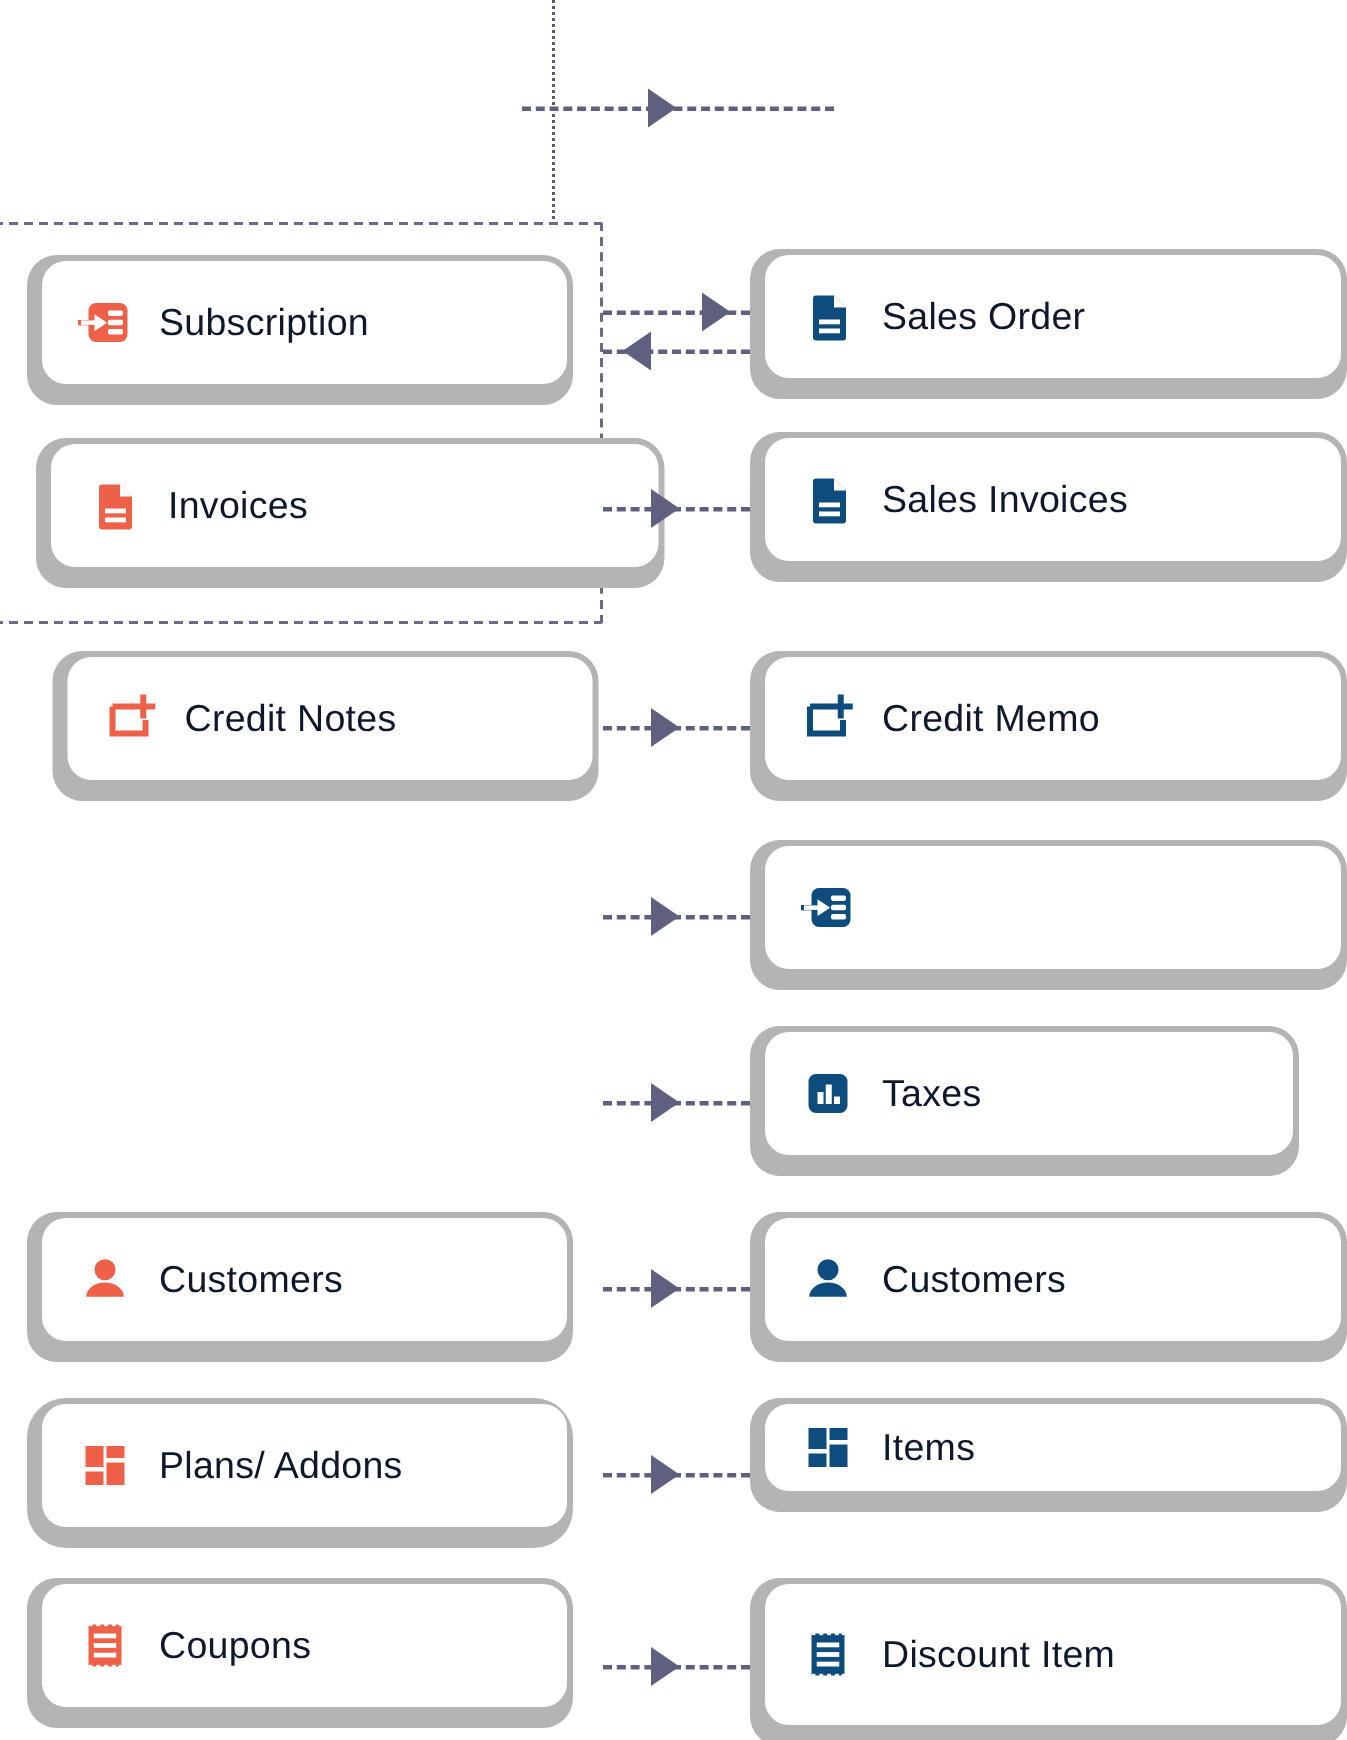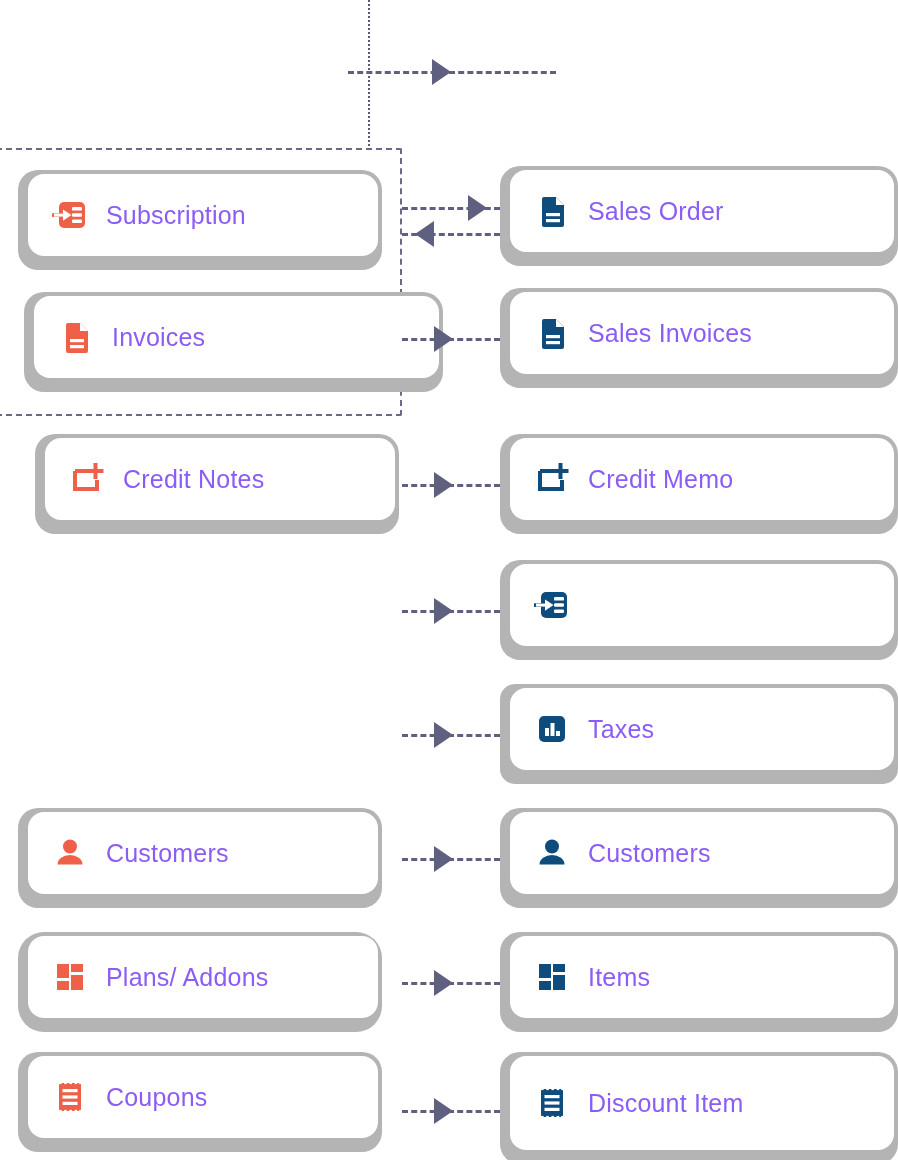--- a/index.html
+++ b/index.html
@@ -42,21 +42,21 @@
     background:#ffffff;
     border-radius:16px;
     display:flex;
     align-items:center;
     gap:16px;
     padding-left:22px;
     box-sizing:border-box;
   }
   .card-label{
     font-size:25px;
-    color:#8b5cf6;
+    color:#0f172a;
     letter-spacing:.2px;
     white-space:nowrap;
     font-weight:400;
   }
   .icon-wrap{
     width:40px;height:40px;
     flex:0 0 40px;
     display:block;
     position:relative;
   }
@@ -199,21 +199,21 @@
           <path d="M13 14.5 L21.5 20.1 L13 25.7 Z" fill="#fff"></path>
         </svg>
       </span>
     </div>
   </div>
 
   <div class="conn" style="left:402px;top:610px;width:98px;"></div>
   <div class="arrow-head arrow-right" style="left:434px;top:598px;"></div>
 
 
-  <div class="card" style="left:500px;top:684px;width:398px;height:100px;border-radius:15px;">
+  <div class="card" style="left:500px;top:684px;width:366px;height:100px;">
     <div class="card-inner">
       <span class="icon-wrap">
         <svg viewBox="0 0 40 40">
           <rect x="7" y="7" width="26" height="26" rx="5" fill="#0D4C7D"></rect>
           <rect x="13" y="19" width="4" height="8" fill="#fff"></rect>
           <rect x="18.5" y="14" width="4" height="13" fill="#fff"></rect>
           <rect x="24" y="22" width="4" height="5" fill="#fff"></rect>
         </svg>
       </span>
       <span class="card-label">Taxes</span>
@@ -257,21 +257,21 @@
           <rect x="7" y="7" width="12" height="14" fill="#EE6148"></rect>
           <rect x="21" y="7" width="12" height="8" fill="#EE6148"></rect>
           <rect x="7" y="24" width="12" height="9" fill="#EE6148"></rect>
           <rect x="21" y="18" width="12" height="15" fill="#EE6148"></rect>
         </svg>
       </span>
       <span class="card-label">Plans/ Addons</span>
     </div>
   </div>
 
-  <div class="card" style="left:500px;top:932px;width:398px;height:100px;">
+  <div class="card" style="left:500px;top:932px;width:398px;height:76px;">
     <div class="card-inner">
       <span class="icon-wrap">
         <svg viewBox="0 0 40 40">
           <rect x="7" y="7" width="12" height="14" fill="#0D4C7D"></rect>
           <rect x="21" y="7" width="12" height="8" fill="#0D4C7D"></rect>
           <rect x="7" y="24" width="12" height="9" fill="#0D4C7D"></rect>
           <rect x="21" y="18" width="12" height="15" fill="#0D4C7D"></rect>
         </svg>
       </span>
       <span class="card-label">Items</span>

